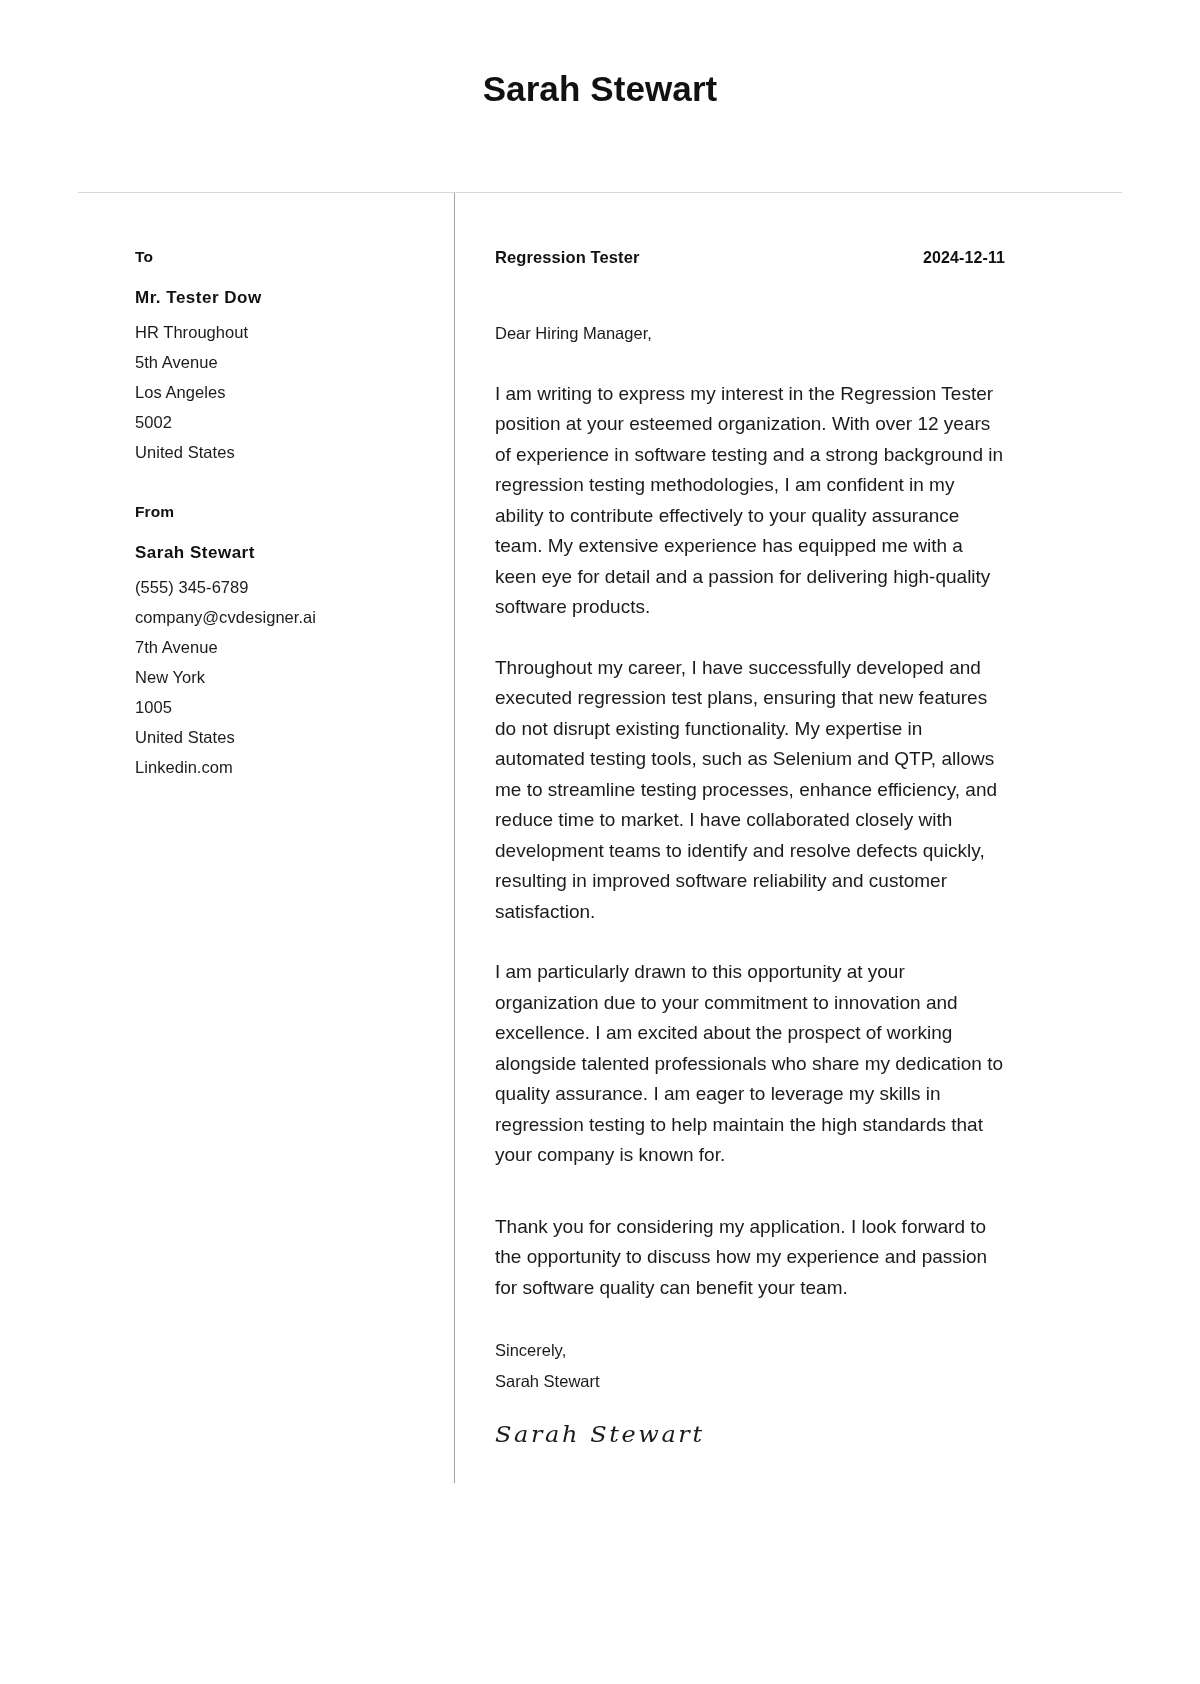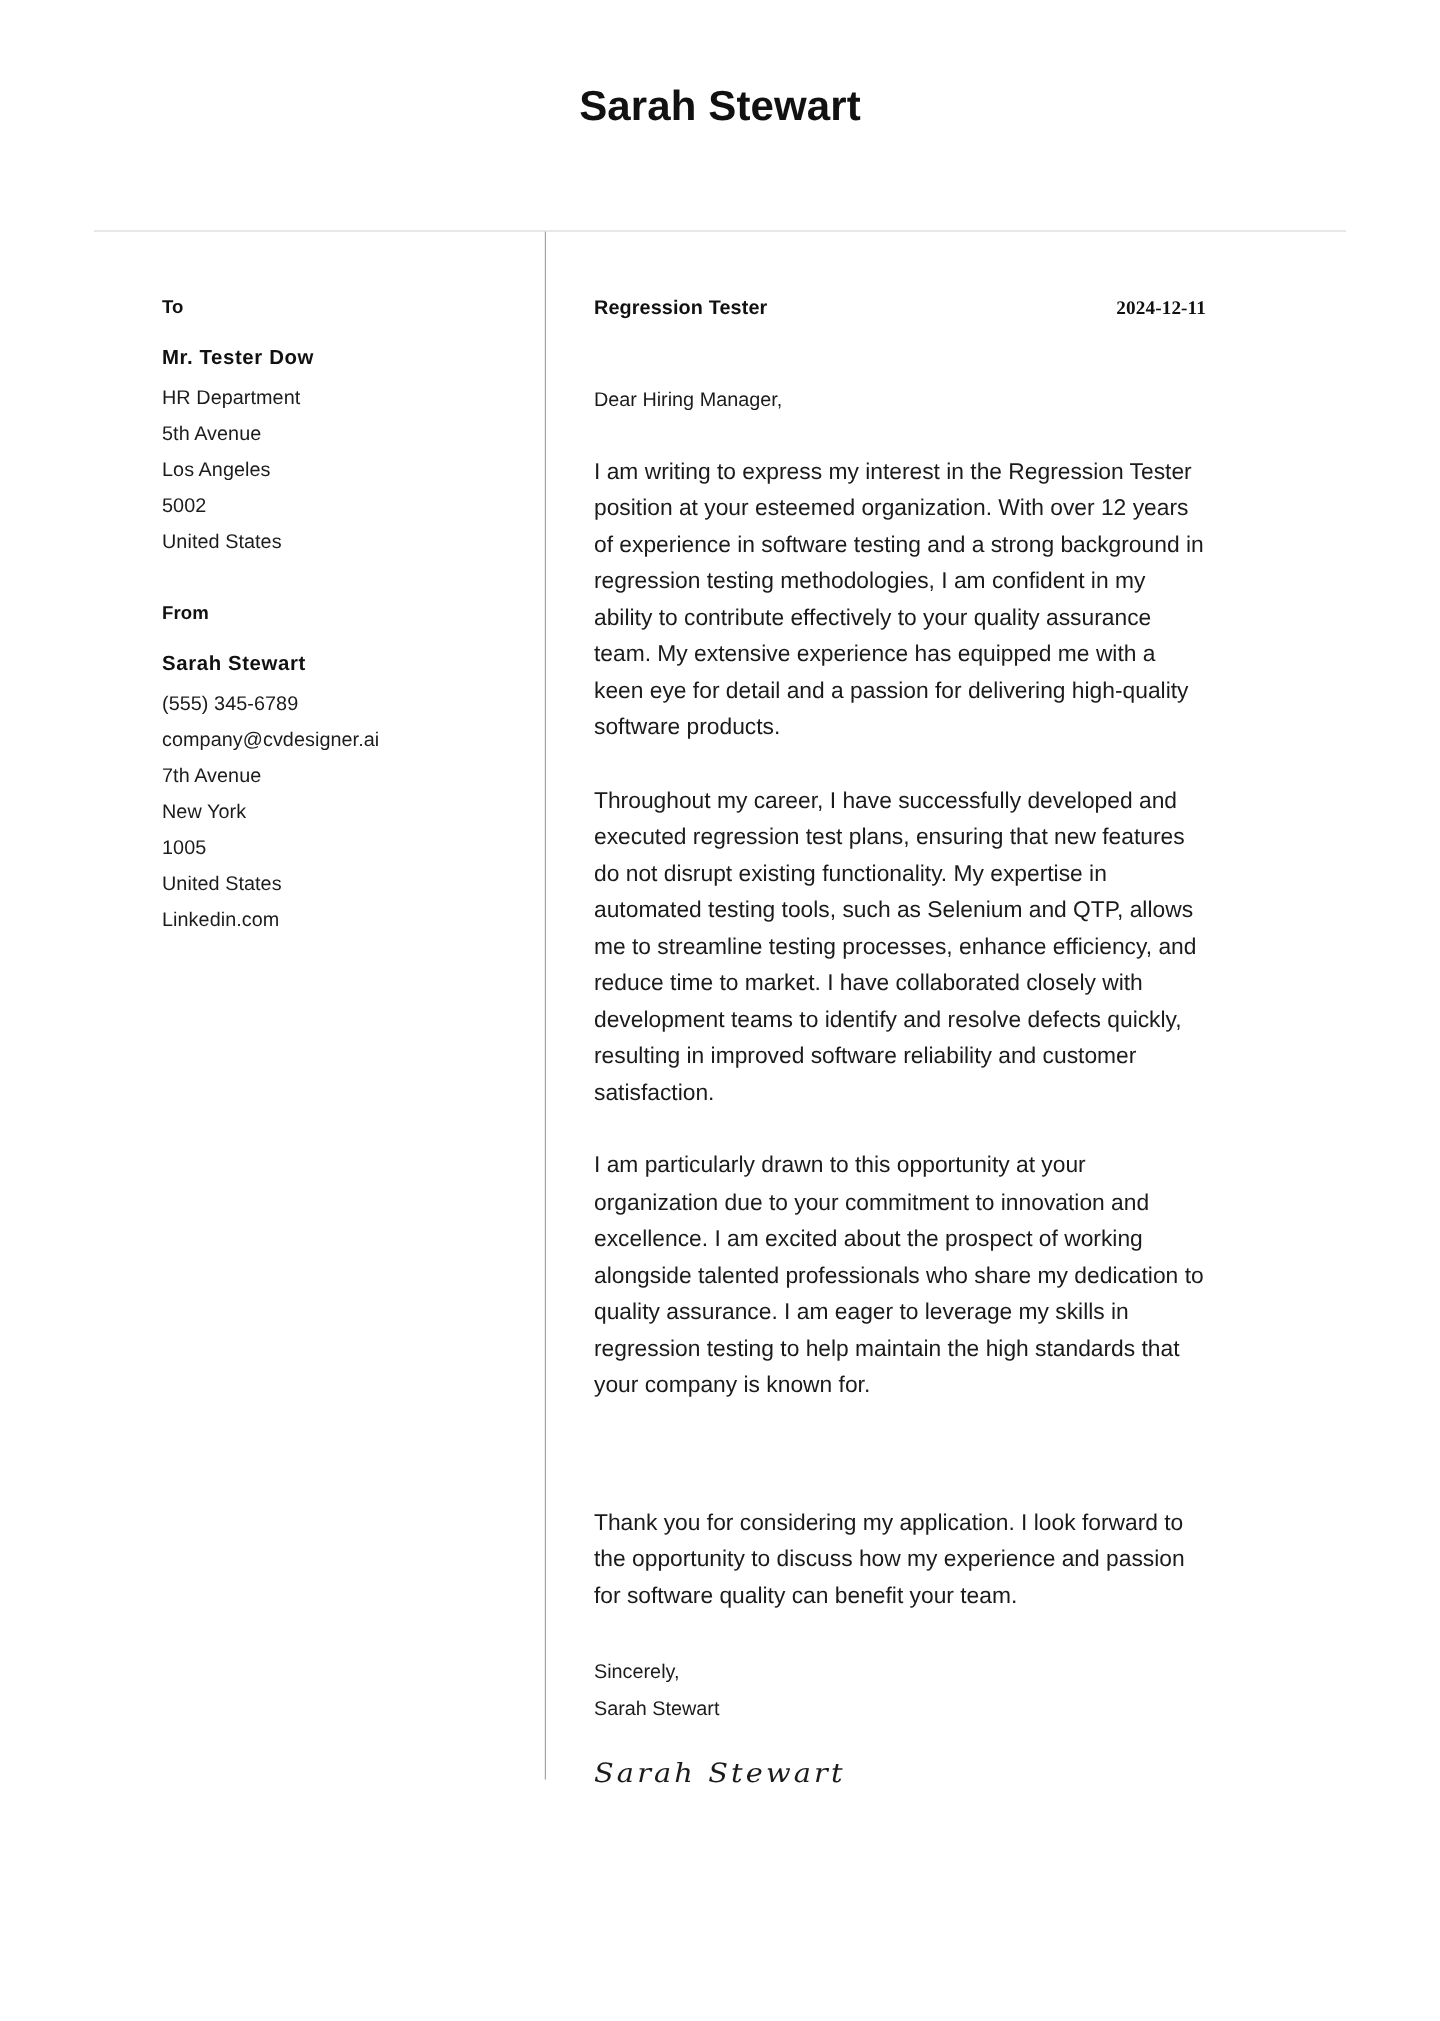--- a/index.html
+++ b/index.html
@@ -94,37 +94,36 @@
     font-size: 16.5px;
     font-weight: 700;
     color: #111111;
     letter-spacing: 0.1px;
   }
   .letter-date {
     font-size: 16px;
     font-weight: 700;
     color: #111111;
     letter-spacing: 0.1px;
-    font-family: Liberation Serif, serif;
   }
   .salutation {
     font-size: 16.5px;
     color: #1b1b1b;
     line-height: 30.5px;
     margin-bottom: 30px;
   }
   .para {
     font-size: 19px;
     color: #1b1b1b;
     line-height: 30.5px;
     margin: 0 0 30px 0;
     text-align: left;
   }
   .para.spaced-before {
-    margin-top: 84px;
+    margin-top: 41px;
   }
   .closing {
     font-size: 16.5px;
     color: #1b1b1b;
     line-height: 30.5px;
     margin-top: 32px;
   }
   .closing div {
     white-space: nowrap;
   }
@@ -148,21 +147,21 @@
     <div class="header-name">Sarah Stewart</div>
   </div>
 
   <div class="content">
 
     <aside class="sidebar">
 
       <div class="side-heading">To</div>
       <div>
         <div class="side-name">Mr. Tester Dow</div>
-        <div class="side-line">HR Department</div>
+        <div class="side-line">HR Throughout</div>
         <div class="side-line">5th Avenue</div>
         <div class="side-line">Los Angeles</div>
         <div class="side-line">5002</div>
         <div class="side-line">United States</div>
       </div>
 
       <div class="block-gap"></div>
 
       <div class="side-heading">From</div>
       <div>

